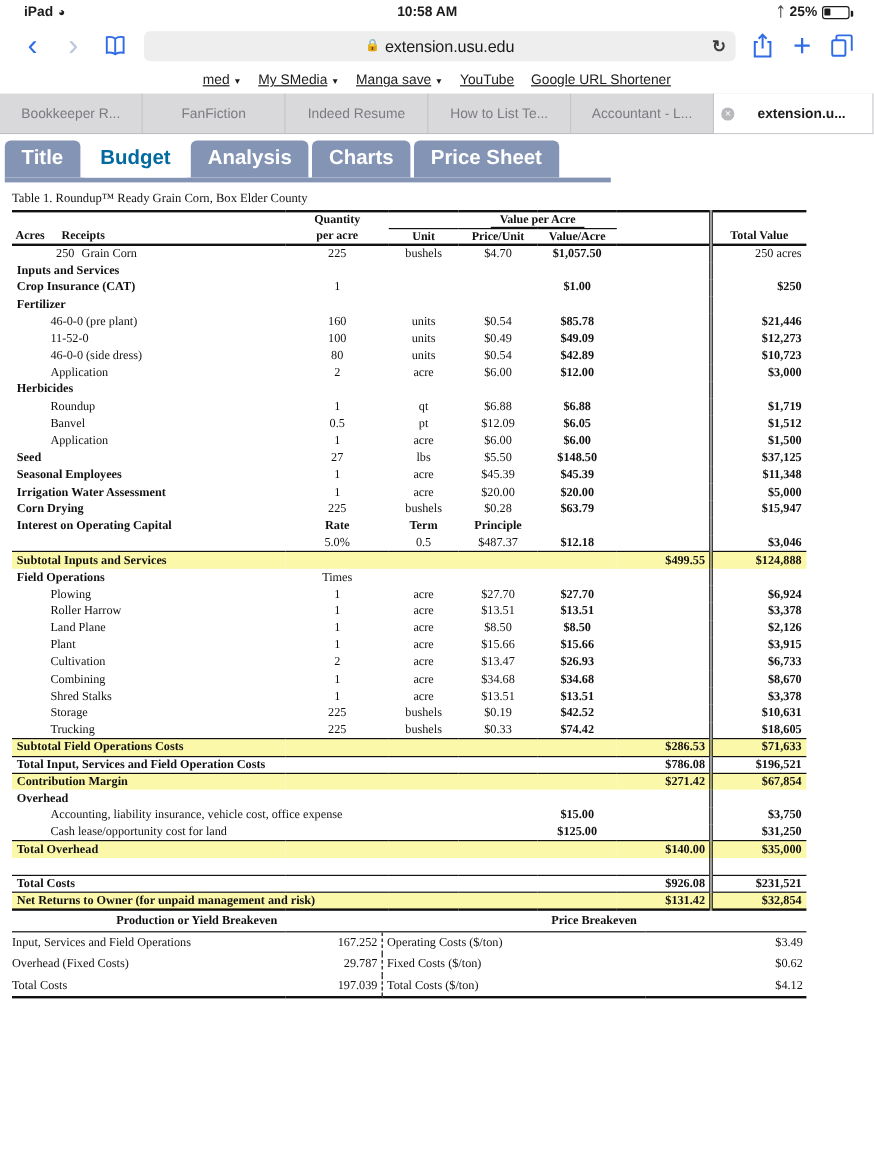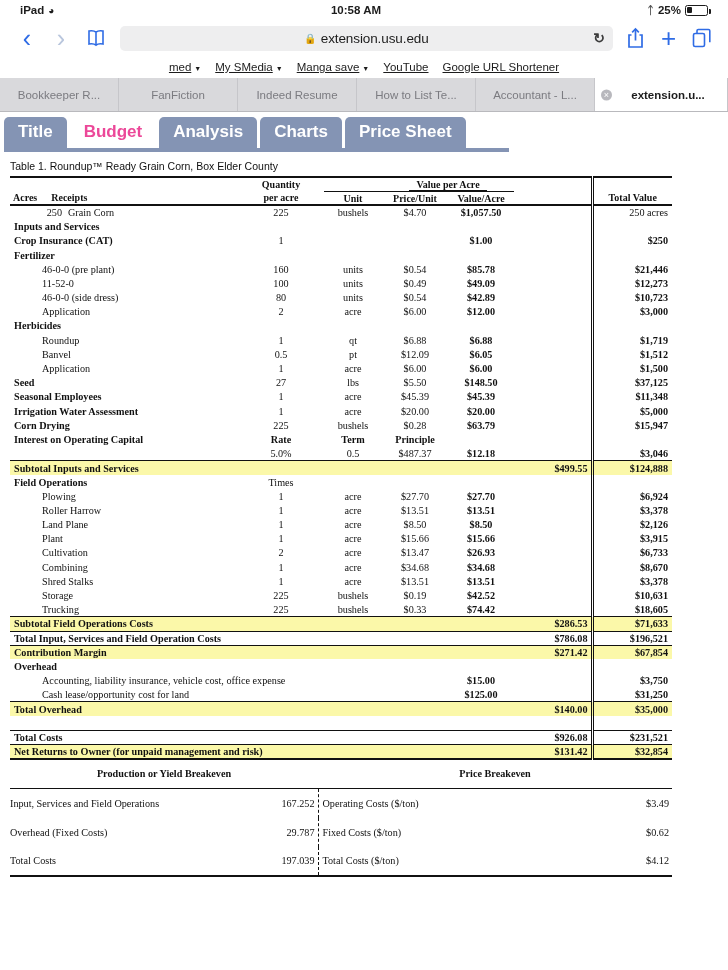--- a/index.html
+++ b/index.html
@@ -92,27 +92,27 @@
   .page{background:#ffffff;}
   .sheettabs{
     background:#ffffff;display:flex;align-items:flex-end;
     padding:3px 0 0 4px;gap:3px;height:36px;
   }
   .sheettab{
     background:#8494b4;color:#ffffff;font-weight:bold;font-size:17px;
     padding:5px 14px 6px;border-radius:5px 5px 0 0;cursor:pointer;
     line-height:1.15;white-space:nowrap;
   }
-  .sheettab.active{background:#ffffff;color:#ec4899;}
+  .sheettab.active{background:#ffffff;color:#0369a1;}
   .sheettabs-rule{height:4px;background:#8494b4;margin:0 0 0 4px;width:505px;}
 
   
   .tblwrap{padding:8px 14px 0 10px;}
   .tbl-caption{
-    font-family:Liberation Sans, sans-serif;font-size:10.5px;color:#111;
+    font-family:Liberation Serif, serif;font-size:10.5px;color:#111;
     margin-bottom:4px;
   }
   table.budget{
     width:662px;border-collapse:collapse;
     font-family:"Liberation Serif", serif;font-size:10.2px;color:#111;
     table-layout:fixed;
   }
   table.budget td{padding:0;height:14.2px;vertical-align:middle;white-space:nowrap;}
 
   
@@ -139,21 +139,21 @@
   .top-thin td{border-top:1px solid #111;}
 
   .hdr{font-weight:bold;font-size:10px;text-align:center;}
   .underline-span{border-bottom:1px solid #111;}
 
   
   table.brk{
     width:662px;border-collapse:collapse;table-layout:fixed;
     font-family:"Liberation Serif", serif;font-size:10.2px;color:#111;
   }
-  table.brk td{padding:0;height:29px;white-space:nowrap;}
+  table.brk td{padding:0;height:18px;white-space:nowrap;}
   col.b-lab{width:228px;} col.b-num{width:80px;}
   col.b-lab2{width:220px;} col.b-num2{width:134px;}
   .dashed-l{border-left:1.4px dashed #111;padding-left:4px !important;}
   .brk-head td{font-weight:bold;text-align:center;height:15px;}
 </style>
 </head>
 <body>
 
 <div class="statusbar">
   <div class="sb-left">

